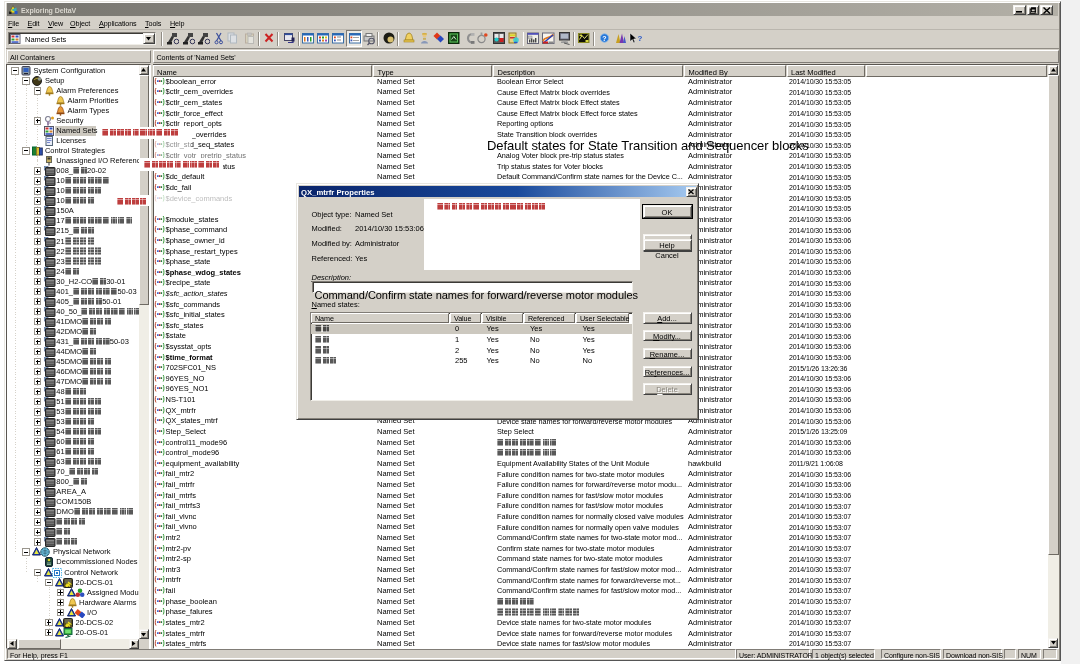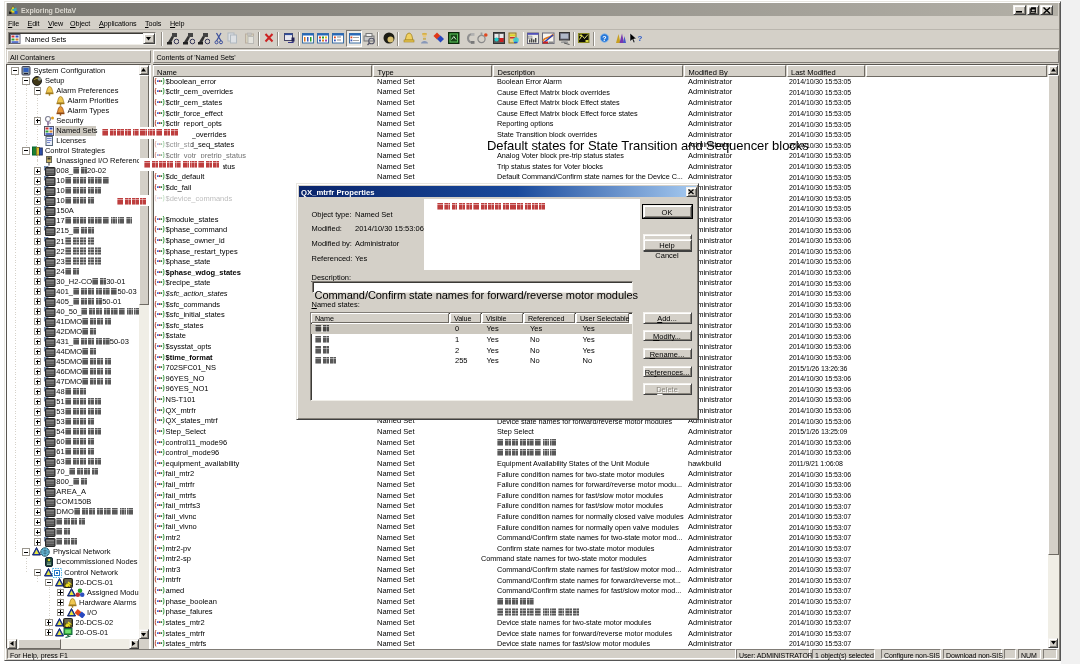--- a/index.html
+++ b/index.html
@@ -907,21 +907,21 @@
     <div style="left:-153.5px;top:-77.5px;width:1059px;height:664px">
       <svg style="position:absolute;left:154px;top:76.8px;" width="11" height="9" viewBox="0 0 11 9">
         <path d="M2 1C1 2.5 1 6 2 7.5" stroke="#c04830" fill="none" stroke-width="1"></path>
         <path d="M9.2 1C10.2 2.5 10.2 6 9.2 7.5" stroke="#3a9a3a" fill="none" stroke-width="1"></path>
         <rect x="3.1" y="3.2" width="1.5" height="1.8" fill="#3050c0"></rect>
         <rect x="5" y="3.2" width="1.5" height="1.8" fill="#b03030"></rect>
         <rect x="6.9" y="3.2" width="1.2" height="1.8" fill="#208040"></rect>
       </svg>
       <div class="t" style="left:165.5px;top:76.8px;">$boolean_error</div>
       <div class="t" style="left:377px;top:76.8px;">Named Set</div>
-      <div class="t" style="left:497px;top:77.0px;font-size:7.3px;letter-spacing:-0.05px">Boolean Error Alarm</div>
+      <div class="t" style="left:497px;top:77.0px;font-size:7.3px;letter-spacing:-0.05px">Boolean Error Select</div>
       <div class="t" style="left:688px;top:76.8px;">Administrator</div>
       <div class="t" style="left:789px;top:77.1px;font-size:7px;letter-spacing:-0.12px">2014/10/30 15:53:05</div>
       <svg style="position:absolute;left:154px;top:87.41px;" width="11" height="9" viewBox="0 0 11 9">
         <path d="M2 1C1 2.5 1 6 2 7.5" stroke="#c04830" fill="none" stroke-width="1"></path>
         <path d="M9.2 1C10.2 2.5 10.2 6 9.2 7.5" stroke="#3a9a3a" fill="none" stroke-width="1"></path>
         <rect x="3.1" y="3.2" width="1.5" height="1.8" fill="#3050c0"></rect>
         <rect x="5" y="3.2" width="1.5" height="1.8" fill="#b03030"></rect>
         <rect x="6.9" y="3.2" width="1.2" height="1.8" fill="#208040"></rect>
       </svg>
       <div class="t" style="left:165.5px;top:87.41px;">$ctlr_cem_overrides</div>
@@ -1434,21 +1434,21 @@
       <div class="t" style="left:789px;top:543.9399999999999px;font-size:7px;letter-spacing:-0.12px">2014/10/30 15:53:07</div>
       <svg style="position:absolute;left:154px;top:554.25px;" width="11" height="9" viewBox="0 0 11 9">
         <path d="M2 1C1 2.5 1 6 2 7.5" stroke="#c04830" fill="none" stroke-width="1"></path>
         <path d="M9.2 1C10.2 2.5 10.2 6 9.2 7.5" stroke="#3a9a3a" fill="none" stroke-width="1"></path>
         <rect x="3.1" y="3.2" width="1.5" height="1.8" fill="#3050c0"></rect>
         <rect x="5" y="3.2" width="1.5" height="1.8" fill="#b03030"></rect>
         <rect x="6.9" y="3.2" width="1.2" height="1.8" fill="#208040"></rect>
       </svg>
       <div class="t" style="left:165.5px;top:554.25px;">mtr2-sp</div>
       <div class="t" style="left:377px;top:554.25px;">Named Set</div>
-      <div class="t" style="left:481px;top:554.45px;font-size:7.3px;letter-spacing:-0.05px">Command state names for two-state motor modules</div>
+      <div class="t" style="left:497px;top:554.45px;font-size:7.3px;letter-spacing:-0.05px">Command state names for two-state motor modules</div>
       <div class="t" style="left:688px;top:554.25px;">Administrator</div>
       <div class="t" style="left:789px;top:554.55px;font-size:7px;letter-spacing:-0.12px">2014/10/30 15:53:07</div>
       <svg style="position:absolute;left:154px;top:564.8599999999999px;" width="11" height="9" viewBox="0 0 11 9">
         <path d="M2 1C1 2.5 1 6 2 7.5" stroke="#c04830" fill="none" stroke-width="1"></path>
         <path d="M9.2 1C10.2 2.5 10.2 6 9.2 7.5" stroke="#3a9a3a" fill="none" stroke-width="1"></path>
         <rect x="3.1" y="3.2" width="1.5" height="1.8" fill="#3050c0"></rect>
         <rect x="5" y="3.2" width="1.5" height="1.8" fill="#b03030"></rect>
         <rect x="6.9" y="3.2" width="1.2" height="1.8" fill="#208040"></rect>
       </svg>
       <div class="t" style="left:165.5px;top:564.8599999999999px;">mtr3</div>
@@ -1468,21 +1468,21 @@
       <div class="t" style="left:497px;top:575.67px;font-size:7.3px;letter-spacing:-0.05px">Command/Confirm state names for forward/reverse mot...</div>
       <div class="t" style="left:688px;top:575.4699999999999px;">Administrator</div>
       <div class="t" style="left:789px;top:575.7699999999999px;font-size:7px;letter-spacing:-0.12px">2014/10/30 15:53:07</div>
       <svg style="position:absolute;left:154px;top:586.0799999999999px;" width="11" height="9" viewBox="0 0 11 9">
         <path d="M2 1C1 2.5 1 6 2 7.5" stroke="#c04830" fill="none" stroke-width="1"></path>
         <path d="M9.2 1C10.2 2.5 10.2 6 9.2 7.5" stroke="#3a9a3a" fill="none" stroke-width="1"></path>
         <rect x="3.1" y="3.2" width="1.5" height="1.8" fill="#3050c0"></rect>
         <rect x="5" y="3.2" width="1.5" height="1.8" fill="#b03030"></rect>
         <rect x="6.9" y="3.2" width="1.2" height="1.8" fill="#208040"></rect>
       </svg>
-      <div class="t" style="left:165.5px;top:586.0799999999999px;">amed</div>
+      <div class="t" style="left:165.5px;top:586.0799999999999px;">fail</div>
       <div class="t" style="left:377px;top:586.0799999999999px;">Named Set</div>
       <div class="t" style="left:497px;top:586.28px;font-size:7.3px;letter-spacing:-0.05px">Command/Confirm state names for fast/slow motor mod...</div>
       <div class="t" style="left:688px;top:586.0799999999999px;">Administrator</div>
       <div class="t" style="left:789px;top:586.3799999999999px;font-size:7px;letter-spacing:-0.12px">2014/10/30 15:53:07</div>
       <svg style="position:absolute;left:154px;top:596.6899999999999px;" width="11" height="9" viewBox="0 0 11 9">
         <path d="M2 1C1 2.5 1 6 2 7.5" stroke="#c04830" fill="none" stroke-width="1"></path>
         <path d="M9.2 1C10.2 2.5 10.2 6 9.2 7.5" stroke="#3a9a3a" fill="none" stroke-width="1"></path>
         <rect x="3.1" y="3.2" width="1.5" height="1.8" fill="#3050c0"></rect>
         <rect x="5" y="3.2" width="1.5" height="1.8" fill="#b03030"></rect>
         <rect x="6.9" y="3.2" width="1.2" height="1.8" fill="#208040"></rect>
@@ -1558,21 +1558,21 @@
     <path d="M0.5 0.5 L5.5 5 M5.5 0.5 L0.5 5" stroke="#000" stroke-width="1.2"></path>
   </svg>
 <div class="t" style="left:311.5px;top:209.5px;">Object type:</div>
 <div class="t" style="left:355px;top:209.5px;">Named Set</div>
 <div class="t" style="left:311.5px;top:224px;">Modified:</div>
 <div class="t" style="left:355px;top:224px;">2014/10/30 15:53:06</div>
 <div class="t" style="left:311.5px;top:239px;">Modified by:</div>
 <div class="t" style="left:355px;top:239px;">Administrator</div>
 <div class="t" style="left:311.5px;top:253.5px;">Referenced:</div>
 <div class="t" style="left:355px;top:253.5px;">Yes</div>
-<div class="t" style="left:311.5px;top:272.5px;"><u>D</u>escription:</div>
+<div class="t" style="left:311.5px;top:272.5px;font-style:italic;"><u>D</u>escription:</div>
 <div class="" style="left:311.5px;top:280.5px;width:321px;height:12px;background:#fff;border:1px solid;border-color:#807c76 #f0eee8 #f0eee8 #807c76;box-shadow:inset 1px 1px 0 #3c3a36"></div>
 <div class="t" style="left:314.5px;top:291px;font-size:11px;letter-spacing:-0.05px">Command/Confirm state names for forward/reverse motor modules</div>
 <div class="t" style="left:311.5px;top:299.5px;"><u>N</u>amed states:</div>
 <div class="" style="left:309.5px;top:311.5px;width:323.5px;height:89.5px;background:#fff;border:1px solid;border-color:#807c76 #f0eee8 #f0eee8 #807c76;box-shadow:inset 1px 1px 0 #3c3a36"></div>
 <div class="raised" style="left:311px;top:312.5px;width:138px;height:10.5px;"></div>
 <div class="t" style="left:315px;top:314.3px;font-size:7.2px;letter-spacing:-0.08px">Name</div>
 <div class="raised" style="left:450px;top:312.5px;width:31px;height:10.5px;"></div>
 <div class="t" style="left:454px;top:314.3px;font-size:7.2px;letter-spacing:-0.08px">Value</div>
 <div class="raised" style="left:482px;top:312.5px;width:41px;height:10.5px;"></div>
 <div class="t" style="left:486px;top:314.3px;font-size:7.2px;letter-spacing:-0.08px">Visible</div>

